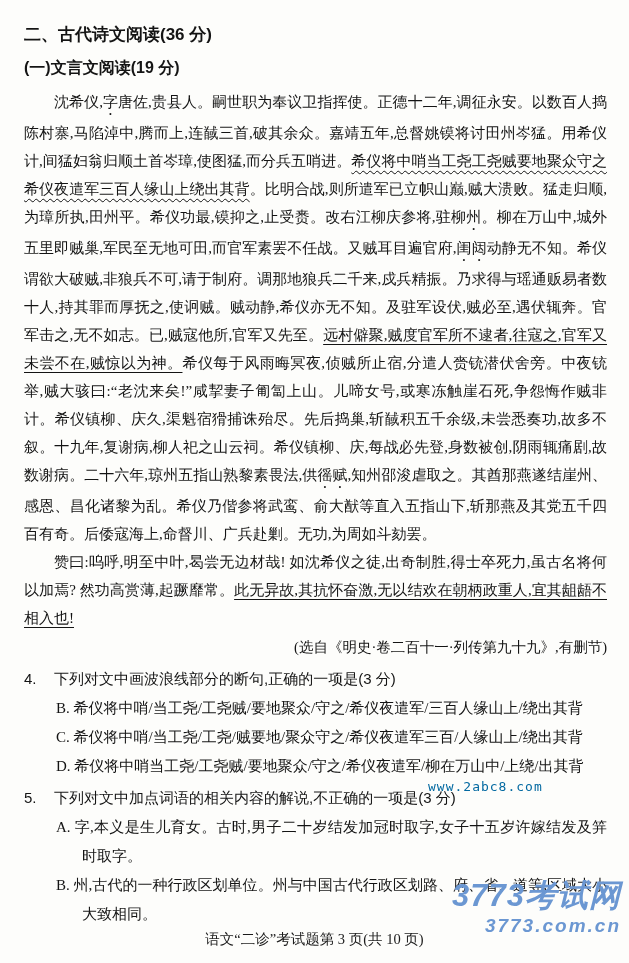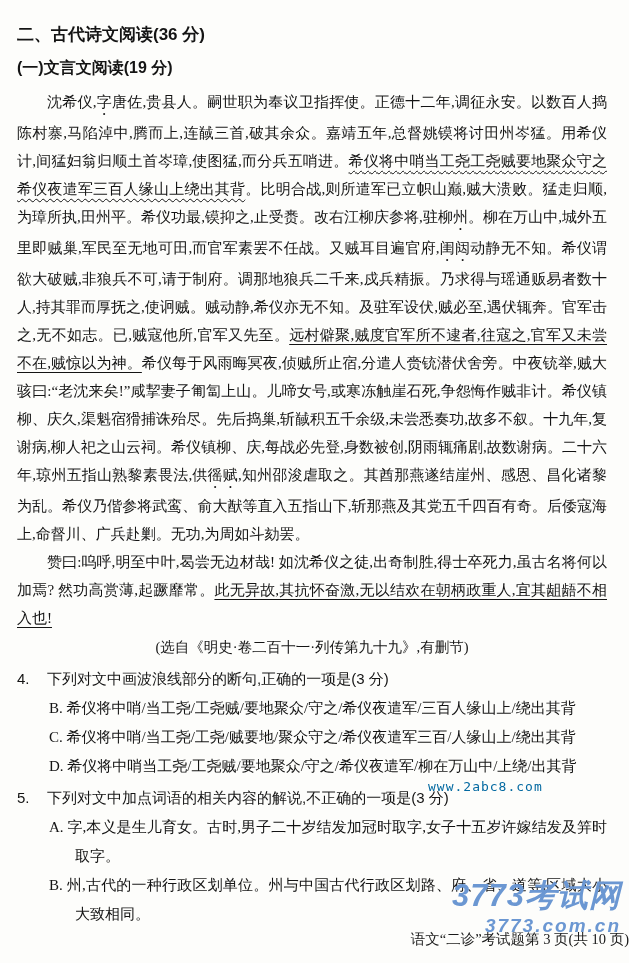--- a/index.html
+++ b/index.html
@@ -2,21 +2,21 @@
 <html><head>
 <meta charset="utf-8">
 <style>
   html,body{margin:0;padding:0;background:#e8e8e6;}
   .page{
     position:relative;
     width:629px;height:963px;
     margin:0 auto;
     background:#fdfdfb;
     box-sizing:border-box;
-    padding:16px 22px 0 17px;
+    padding:16px 22px 0 24px;
     overflow:hidden;
     color:#141414;
     font-family:"Liberation Serif", serif;
   }
   .h-section{
     font-family:"Liberation Sans", sans-serif;
     font-weight:bold;font-size:17px;line-height:26px;
     margin:6px 0 8px 0;
   }
   .h-subsection{
@@ -42,40 +42,40 @@
     text-decoration-thickness:1px;
     text-underline-offset:4px;
   }
   .seg-dotted{
     -webkit-text-emphasis:filled dot;
     -webkit-text-emphasis-position:under right;
     text-emphasis:filled dot;
     text-emphasis-position:under right;
   }
   .source{
-    font-size:14.5px;line-height:26px;text-align:center;
+    font-size:14.5px;line-height:26px;text-align:right;
     margin:2px 0 4px 0;
   }
   .question{margin:0 0 2px 0;}
   .stem{
     font-family:"Liberation Sans", sans-serif;
     font-size:15px;line-height:30px;
     display:flex;
   }
   .q-num{width:30px;flex:0 0 30px;}
   .options{margin:0;}
   .option{
     font-size:15px;line-height:29px;
     padding-left:58px;text-indent:-26px;
     text-align:justify;
   }
   .opt-label{display:inline;}
   .footer{
     position:absolute;left:0;bottom:14px;width:100%;
-    text-align:right;font-size:14.5px;color:#1a1a1a;
+    text-align:center;font-size:14.5px;color:#1a1a1a;
     font-family:"Liberation Serif", serif;
   }
   .wm-gray{
     position:absolute;left:428px;top:755px;
     color:#0369a1;font-size:13px;letter-spacing:1px;
     font-family:"DejaVu Sans Mono", monospace;
     margin-top:24px;
   }
   .wm-blue{
     position:absolute;right:8px;top:880px;

